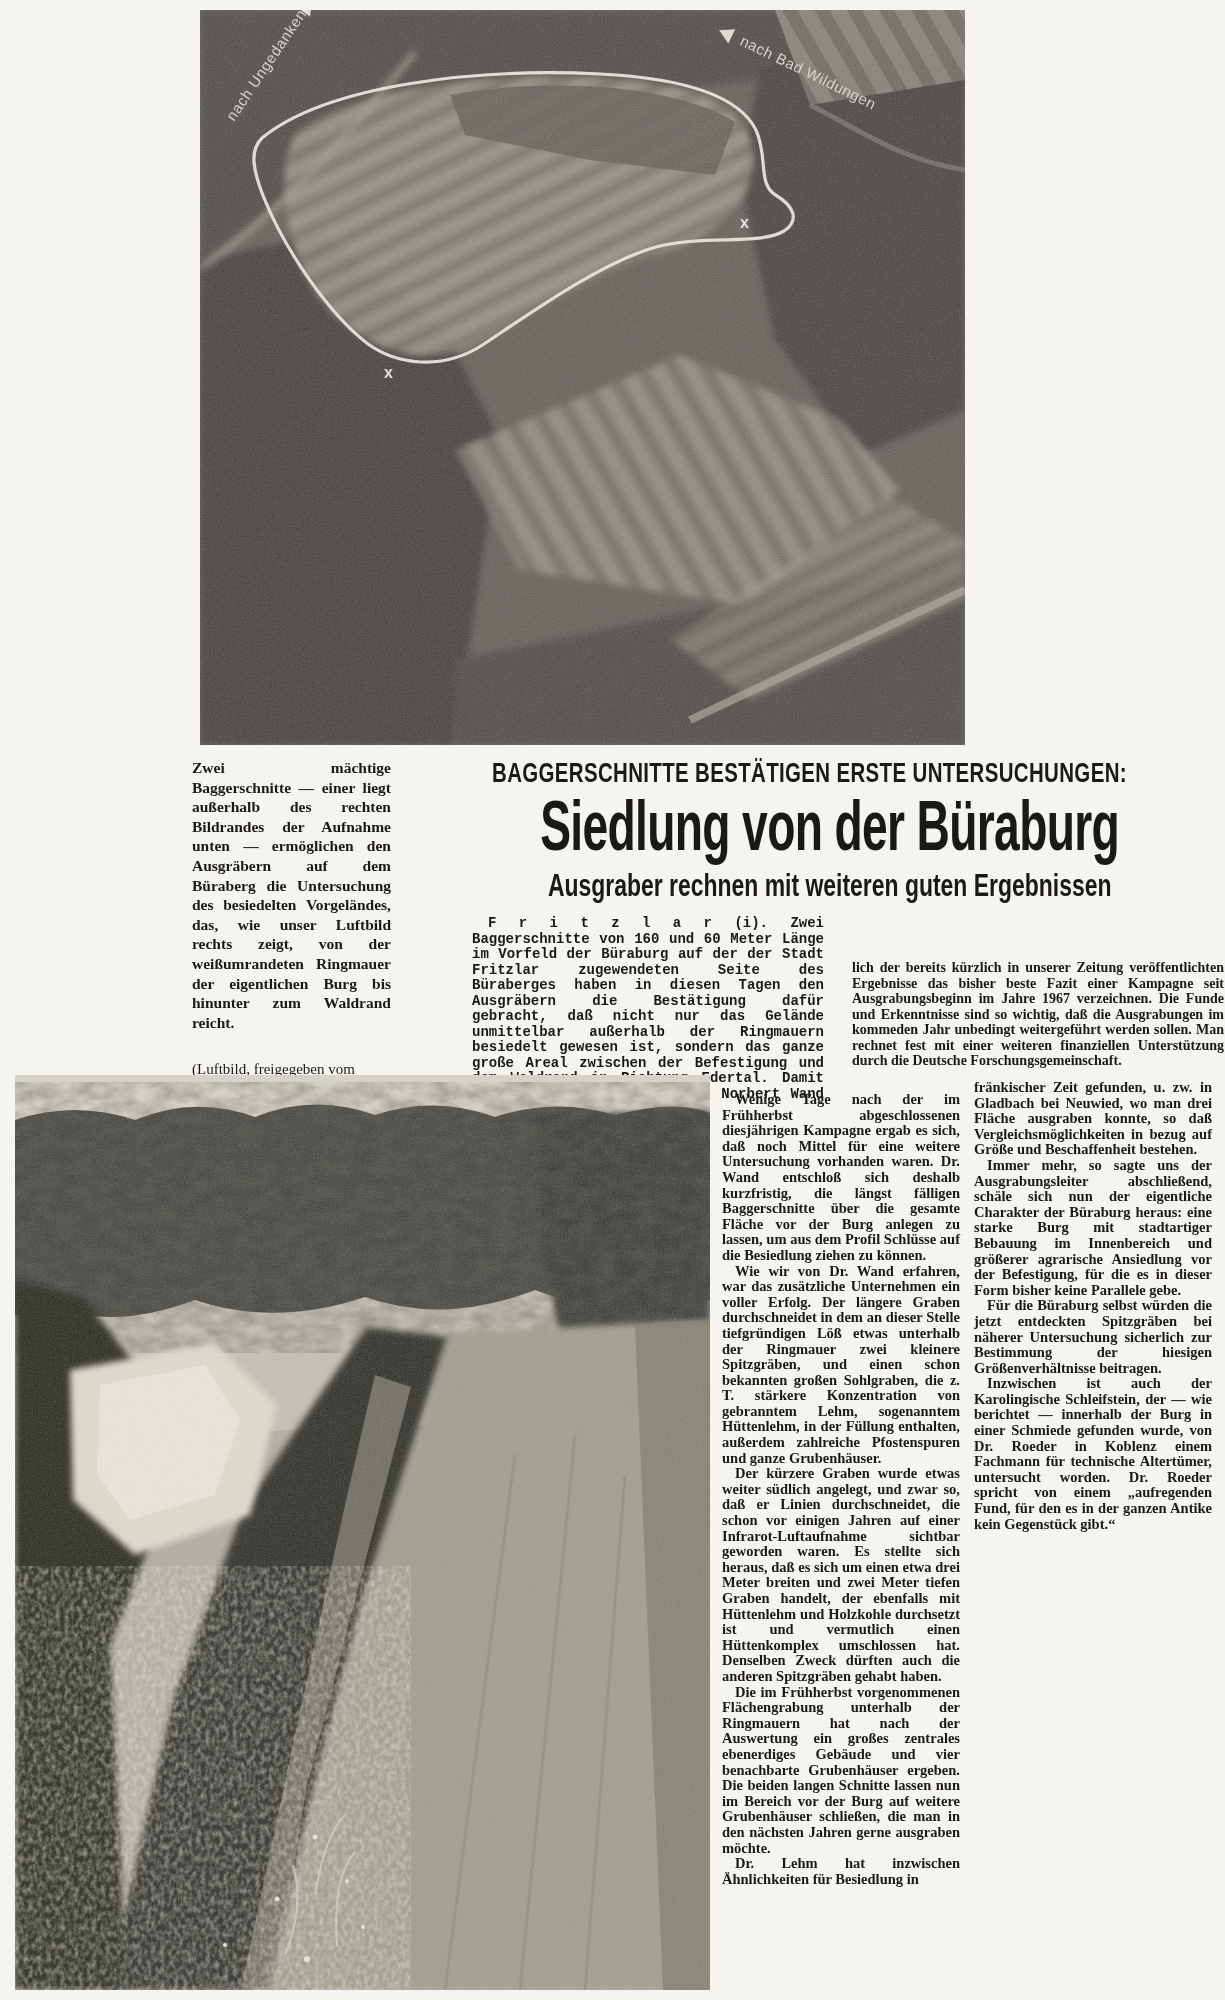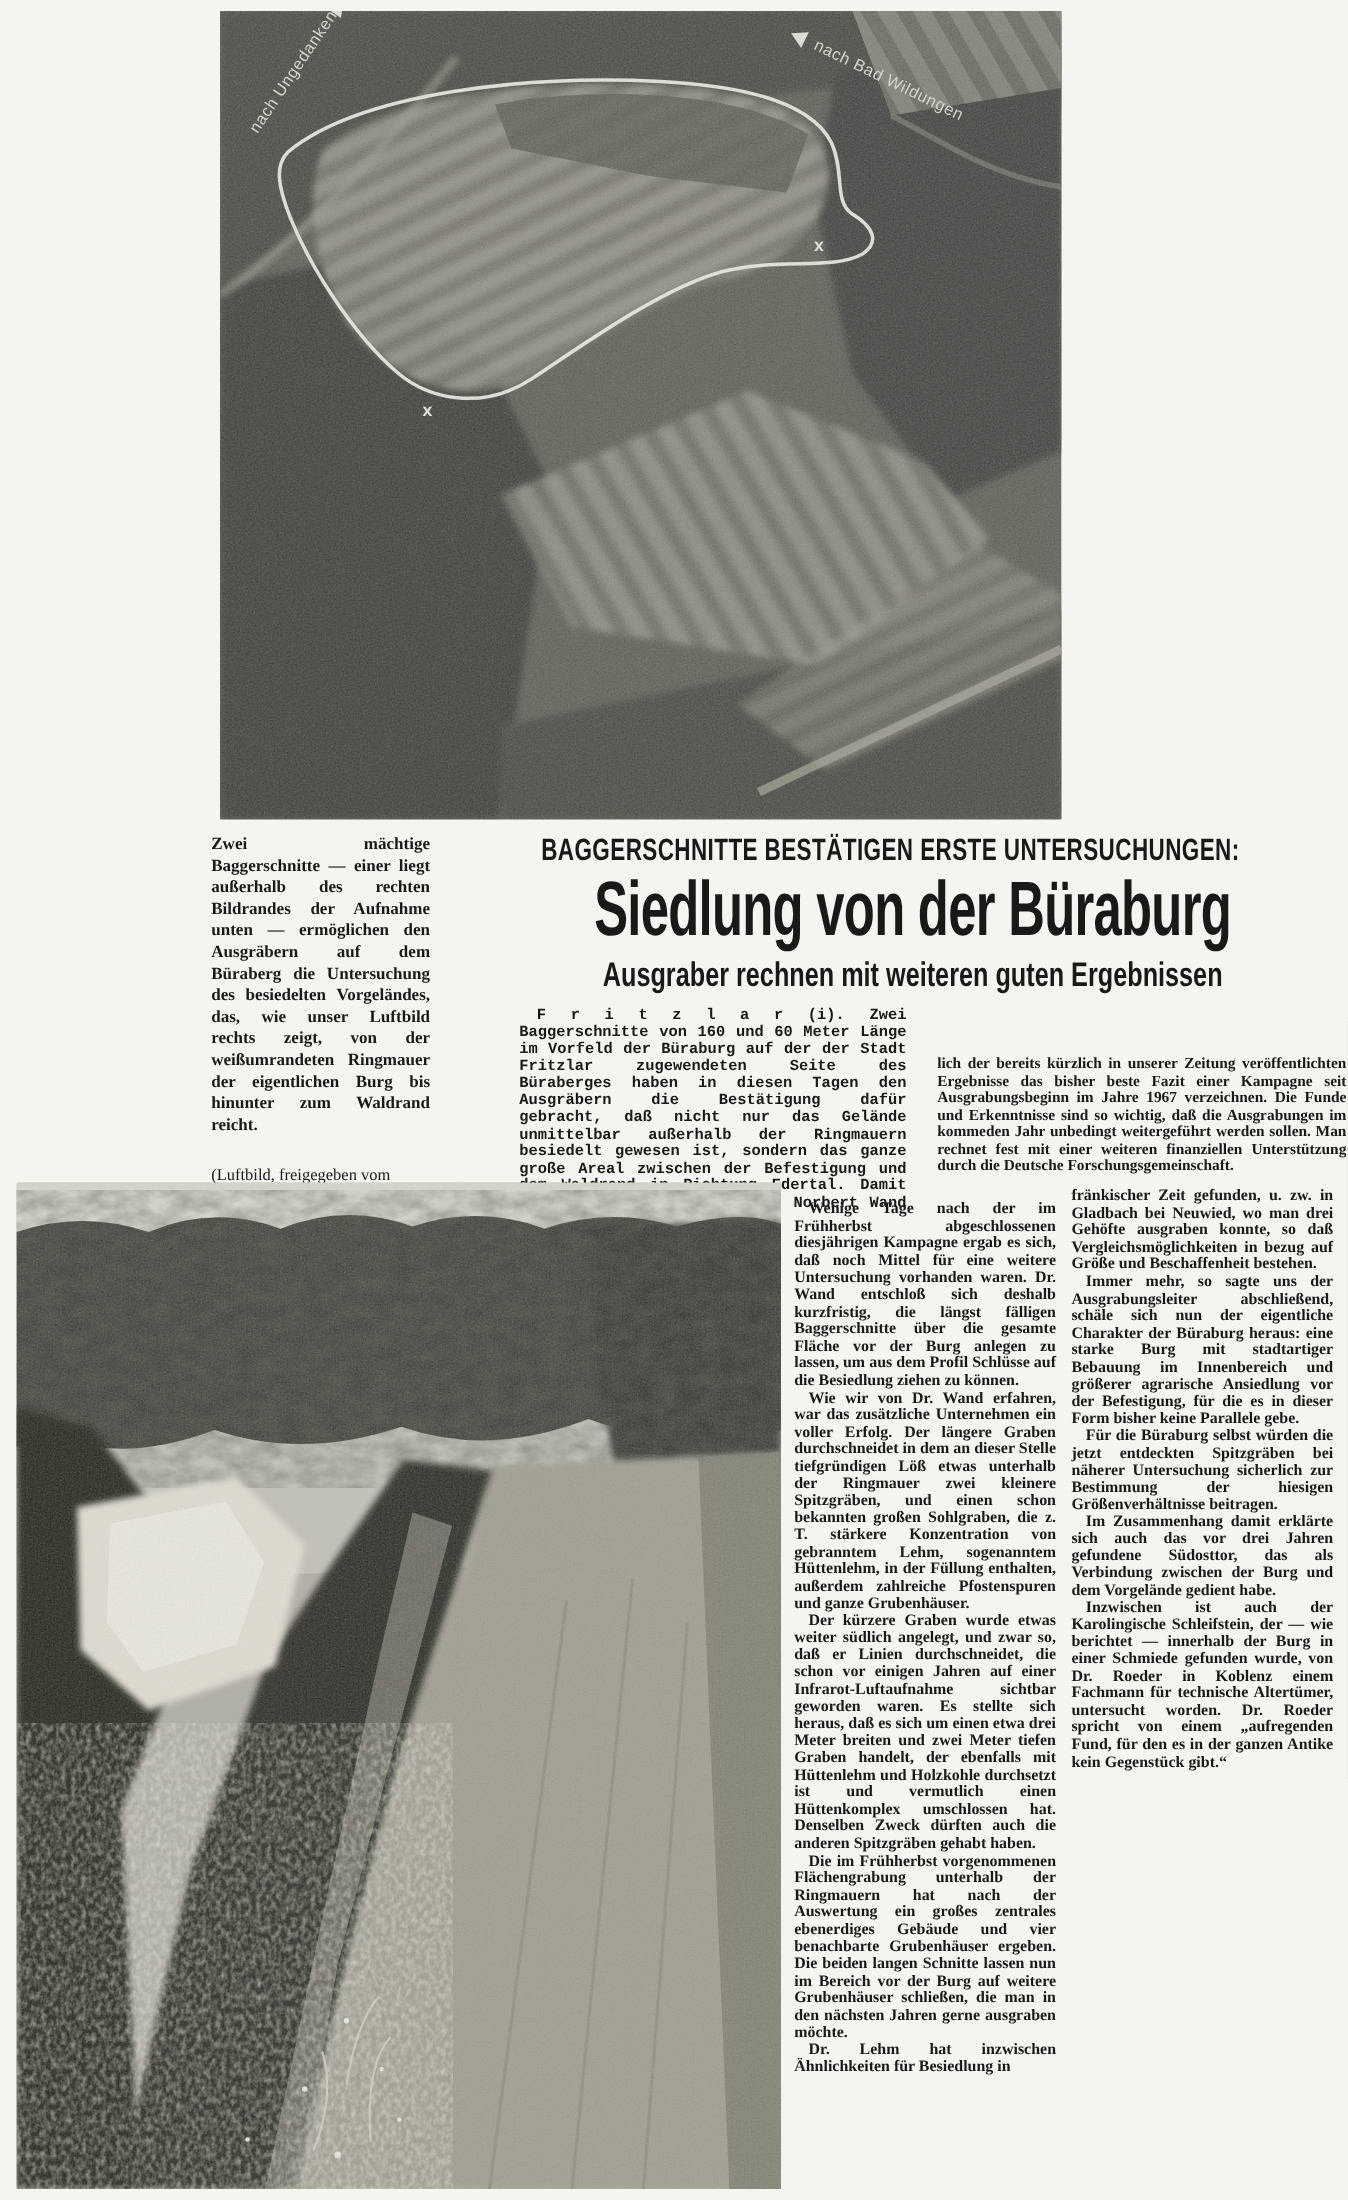--- a/index.html
+++ b/index.html
@@ -172,20 +172,19 @@
   </div>
 
   <div class="bodycol c1">
     <p>Wenige Tage nach der im Frühherbst abgeschlossenen diesjährigen Kampagne ergab es sich, daß noch Mittel für eine weitere Untersuchung vorhanden waren. Dr. Wand entschloß sich deshalb kurzfristig, die längst fälligen Baggerschnitte über die gesamte Fläche vor der Burg anlegen zu lassen, um aus dem Profil Schlüsse auf die Besiedlung ziehen zu können.</p>
     <p>Wie wir von Dr. Wand erfahren, war das zusätzliche Unternehmen ein voller Erfolg. Der längere Graben durchschneidet in dem an dieser Stelle tiefgründigen Löß etwas unterhalb der Ringmauer zwei kleinere Spitzgräben, und einen schon bekannten großen Sohlgraben, die z. T. stärkere Konzentration von gebranntem Lehm, sogenanntem Hüttenlehm, in der Füllung enthalten, außerdem zahlreiche Pfostenspuren und ganze Grubenhäuser.</p>
     <p>Der kürzere Graben wurde etwas weiter südlich angelegt, und zwar so, daß er Linien durchschneidet, die schon vor einigen Jahren auf einer Infrarot-Luftaufnahme sichtbar geworden waren. Es stellte sich heraus, daß es sich um einen etwa drei Meter breiten und zwei Meter tiefen Graben handelt, der ebenfalls mit Hüttenlehm und Holzkohle durchsetzt ist und vermutlich einen Hüttenkomplex umschlossen hat. Denselben Zweck dürften auch die anderen Spitzgräben gehabt haben.</p>
     <p>Die im Frühherbst vorgenommenen Flächengrabung unterhalb der Ringmauern hat nach der Auswertung ein großes zentrales ebenerdiges Gebäude und vier benachbarte Grubenhäuser ergeben. Die beiden langen Schnitte lassen nun im Bereich vor der Burg auf weitere Grubenhäuser schließen, die man in den nächsten Jahren gerne ausgraben möchte.</p>
     <p>Dr. Lehm hat inzwischen Ähnlichkeiten für Besiedlung in</p>
   </div>
   <div class="bodycol c2">
-    <p class="noindent">fränkischer Zeit gefunden, u. zw. in Gladbach bei Neuwied, wo man drei Gehöfte ausgraben konnte, so daß Vergleichsmöglichkeiten in bezug auf Größe und Beschaffenheit bestehen.</p>
+    <p class="noindent">fränkischer Zeit gefunden, u. zw. in Gladbach bei Neuwied, wo man drei Fläche ausgraben konnte, so daß Vergleichsmöglichkeiten in bezug auf Größe und Beschaffenheit bestehen.</p>
     <p>Immer mehr, so sagte uns der Ausgrabungsleiter abschließend, schäle sich nun der eigentliche Charakter der Büraburg heraus: eine starke Burg mit stadtartiger Bebauung im Innenbereich und größerer agrarische Ansiedlung vor der Befestigung, für die es in dieser Form bisher keine Parallele gebe.</p>
     <p>Für die Büraburg selbst würden die jetzt entdeckten Spitzgräben bei näherer Untersuchung sicherlich zur Bestimmung der hiesigen Größenverhältnisse beitragen.</p>
-    <p>Im Zusammenhang damit erklärte sich auch das vor drei Jahren gefundene Südosttor, das als Verbindung zwischen der Burg und dem Vorgelände gedient habe.</p>
     <p>Inzwischen ist auch der Karolingische Schleifstein, der — wie berichtet — innerhalb der Burg in einer Schmiede gefunden wurde, von Dr. Roeder in Koblenz einem Fachmann für technische Altertümer, untersucht worden. Dr. Roeder spricht von einem „aufregenden Fund, für den es in der ganzen Antike kein Gegenstück gibt.“</p>
   </div>
 
 </div>
 
 </body></html>

